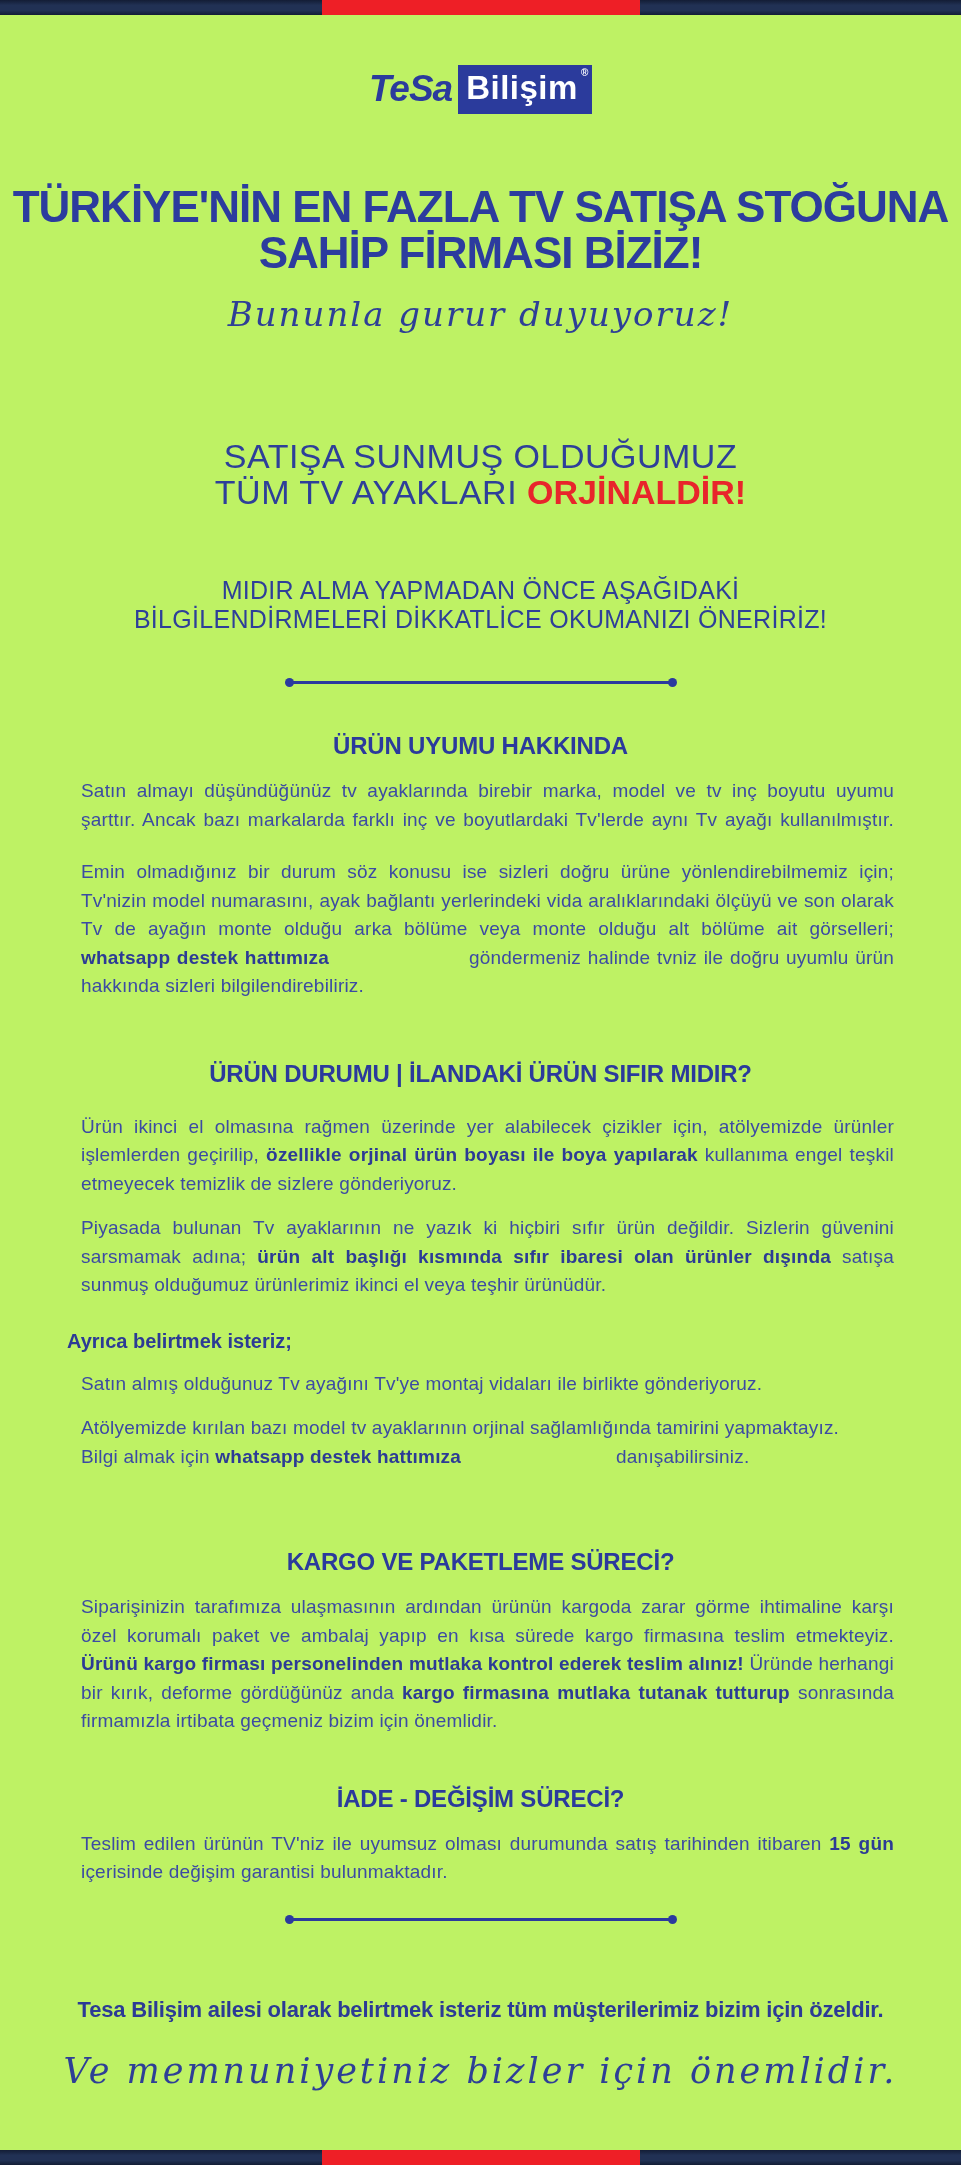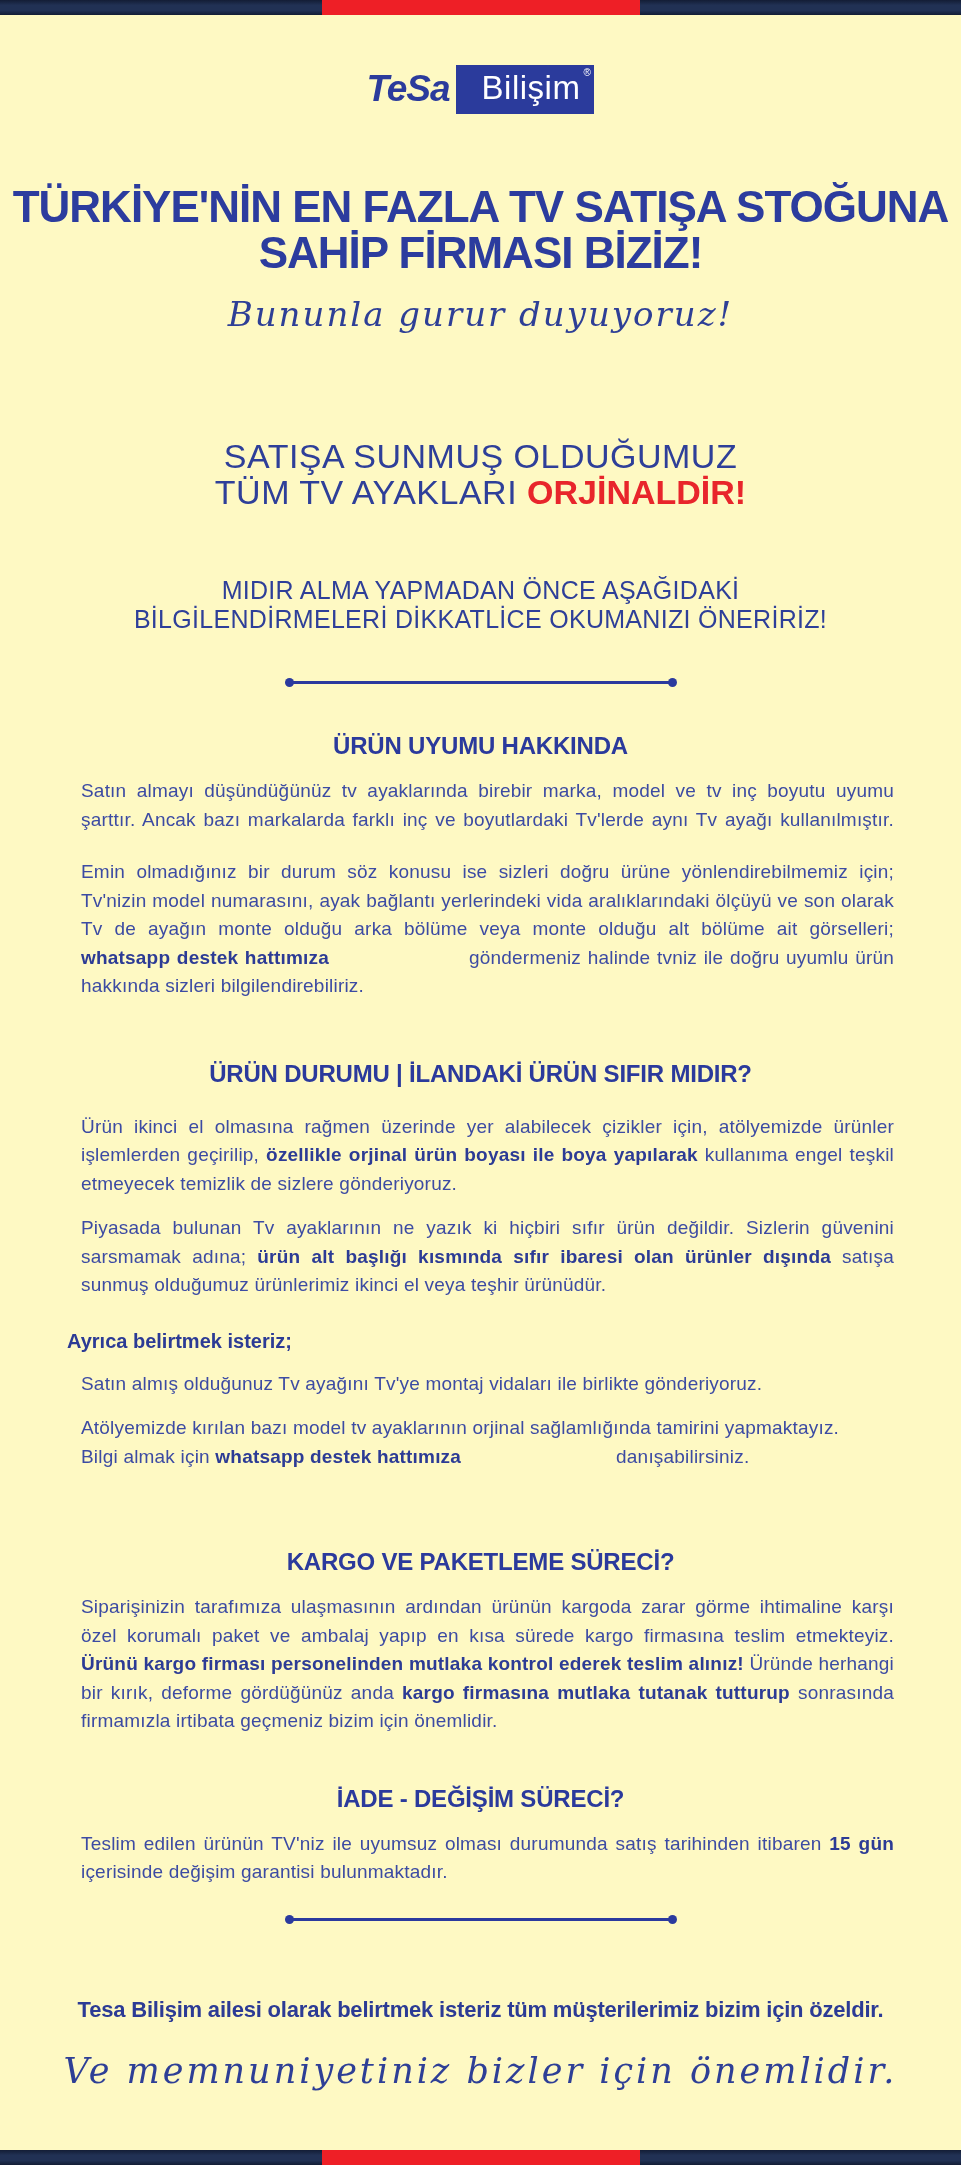--- a/index.html
+++ b/index.html
@@ -3,21 +3,21 @@
 <meta charset="utf-8">
 <style>
   * { margin:0; padding:0; box-sizing:border-box; }
   html,body { background:#ffffff; }
   body { font-family:"Liberation Sans", sans-serif; }
 
   .page {
     position:relative;
     width:961px; height:2165px;
     margin:0 auto;
-    background:#fef9c3;
+    background:#bef264;
     overflow:hidden;
   }
 
   
   .bar {
     position:relative;
     width:100%; height:15px;
     background:linear-gradient(180deg,#131d35 0%, #213154 35%, #213154 70%, #131d35 100%);
   }
   .bar .red-seg {
@@ -34,22 +34,22 @@
     height:46px;
   }
   .logo-tesa {
     font-size:37px; font-weight:bold; font-style:italic;
     color:#2b3b9c; letter-spacing:-1px;
     padding-right:6px;
   }
   .logo-box {
     position:relative;
     background:#2b3b9c; color:#ffffff;
-    font-size:33px; font-weight:400;
-    padding:4px 14px 7px 26px;
+    font-size:33px; font-weight:700;
+    padding:4px 14px 7px 8px;
     letter-spacing:0.5px;
     text-align:center;
   }
   .logo-reg {
     position:absolute; top:2px; right:3px;
     font-size:10px; color:#ffffff;
   }
 
   
   .main-title {

